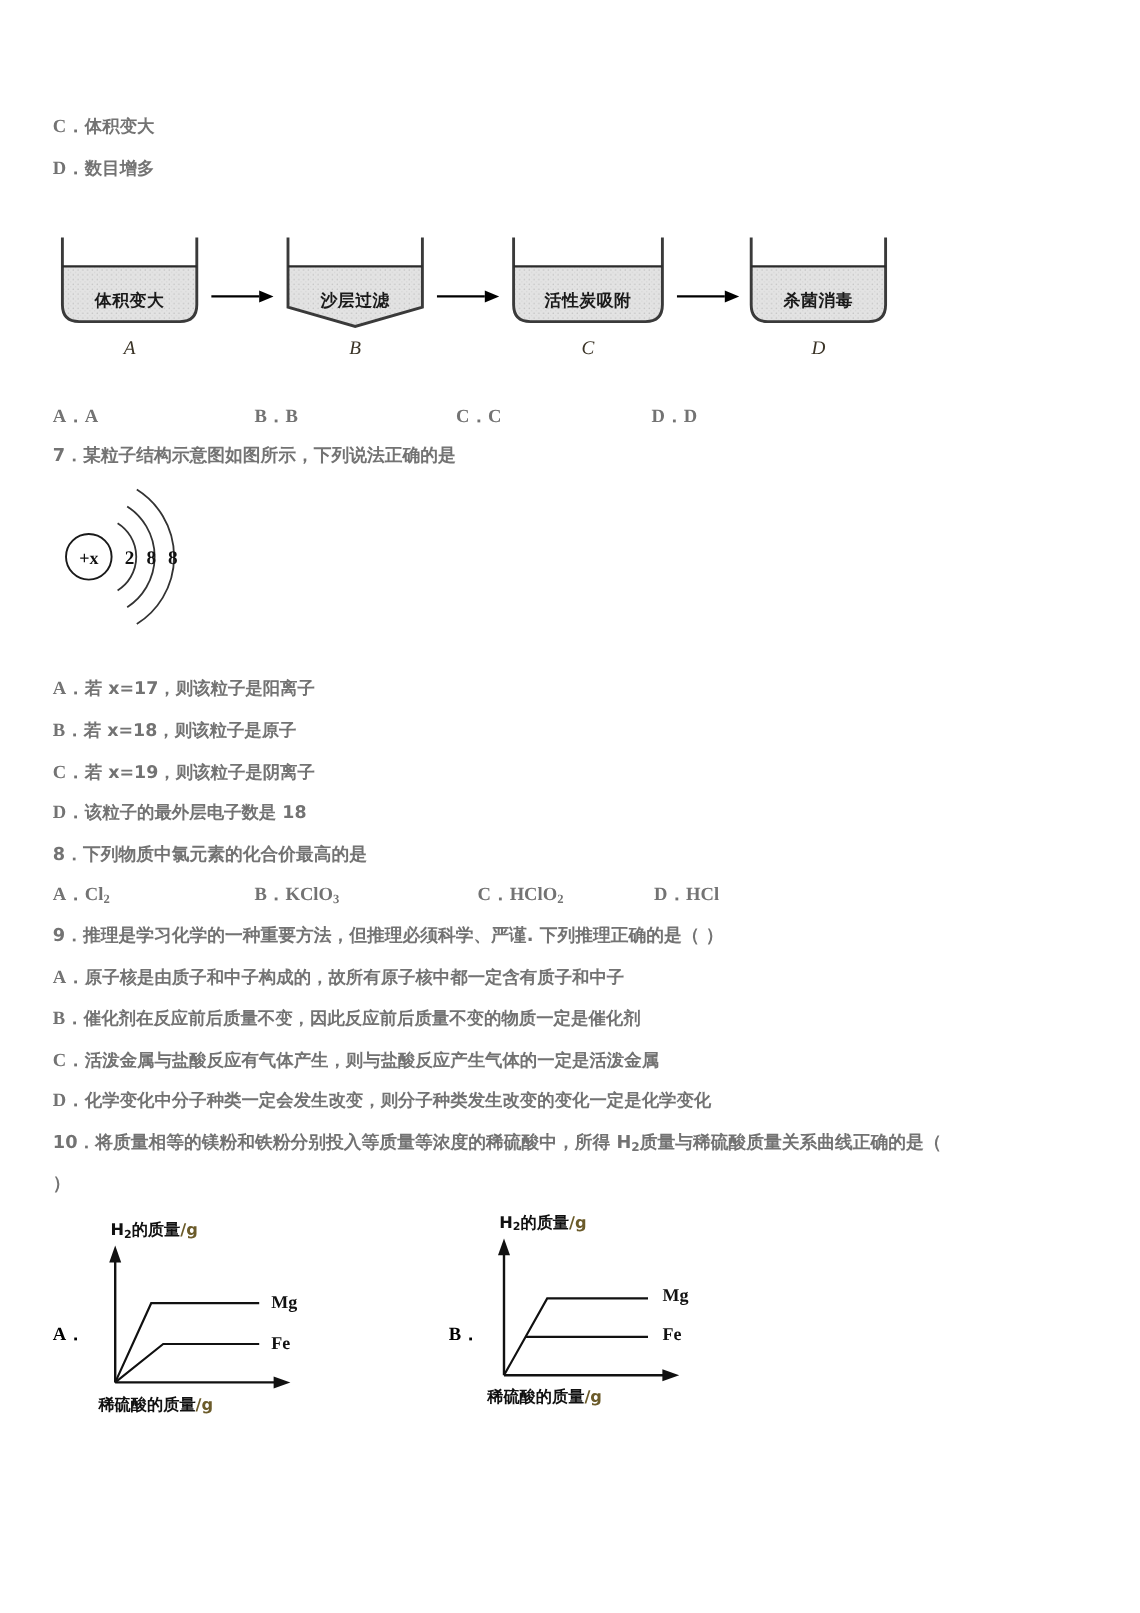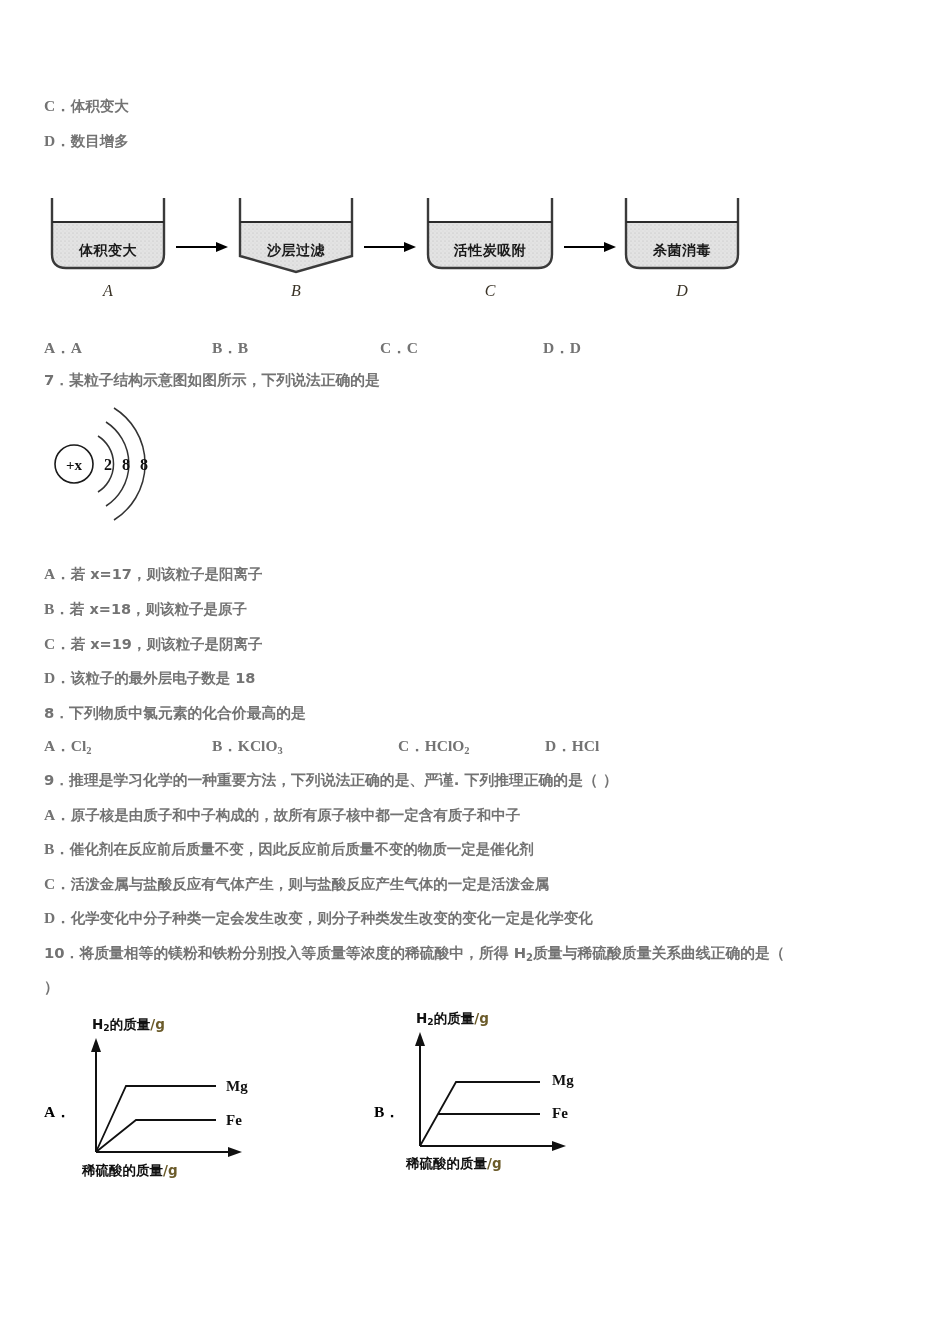--- a/index.html
+++ b/index.html
@@ -296,21 +296,21 @@
     <span class="opt-letter">B．</span><span>KClO</span><sub>3</sub>
   </div>
   <div class="line opt" style="left:398px; top:738px;">
     <span class="opt-letter">C．</span><span>HClO</span><sub>2</sub>
   </div>
   <div class="line opt" style="left:545px; top:738px;">
     <span class="opt-letter">D．</span><span>HCl</span>
   </div>
 
   <div class="line q-stem" style="left:44px; top:772px;">
-    <span class="cn-reg">9．</span><span class="cn-reg">推理是学习化学的一种重要方法，下列说法正确的是、严谨. 下列推理正确的是（      ）</span>
+    <span class="cn-reg">9．</span><span class="cn-reg">推理是学习化学的一种重要方法，但推理必须科学、严谨. 下列推理正确的是（      ）</span>
   </div>
   <div class="line opt" style="left:44px; top:807px;">
     <span class="opt-letter">A．</span><span class="cn">原子核是由质子和中子构成的，故所有原子核中都一定含有质子和中子</span>
   </div>
   <div class="line opt" style="left:44px; top:841px;">
     <span class="opt-letter">B．</span><span class="cn">催化剂在反应前后质量不变，因此反应前后质量不变的物质一定是催化剂</span>
   </div>
   <div class="line opt" style="left:44px; top:876px;">
     <span class="opt-letter">C．</span><span class="cn">活泼金属与盐酸反应有气体产生，则与盐酸反应产生气体的一定是活泼金属</span>
   </div>

